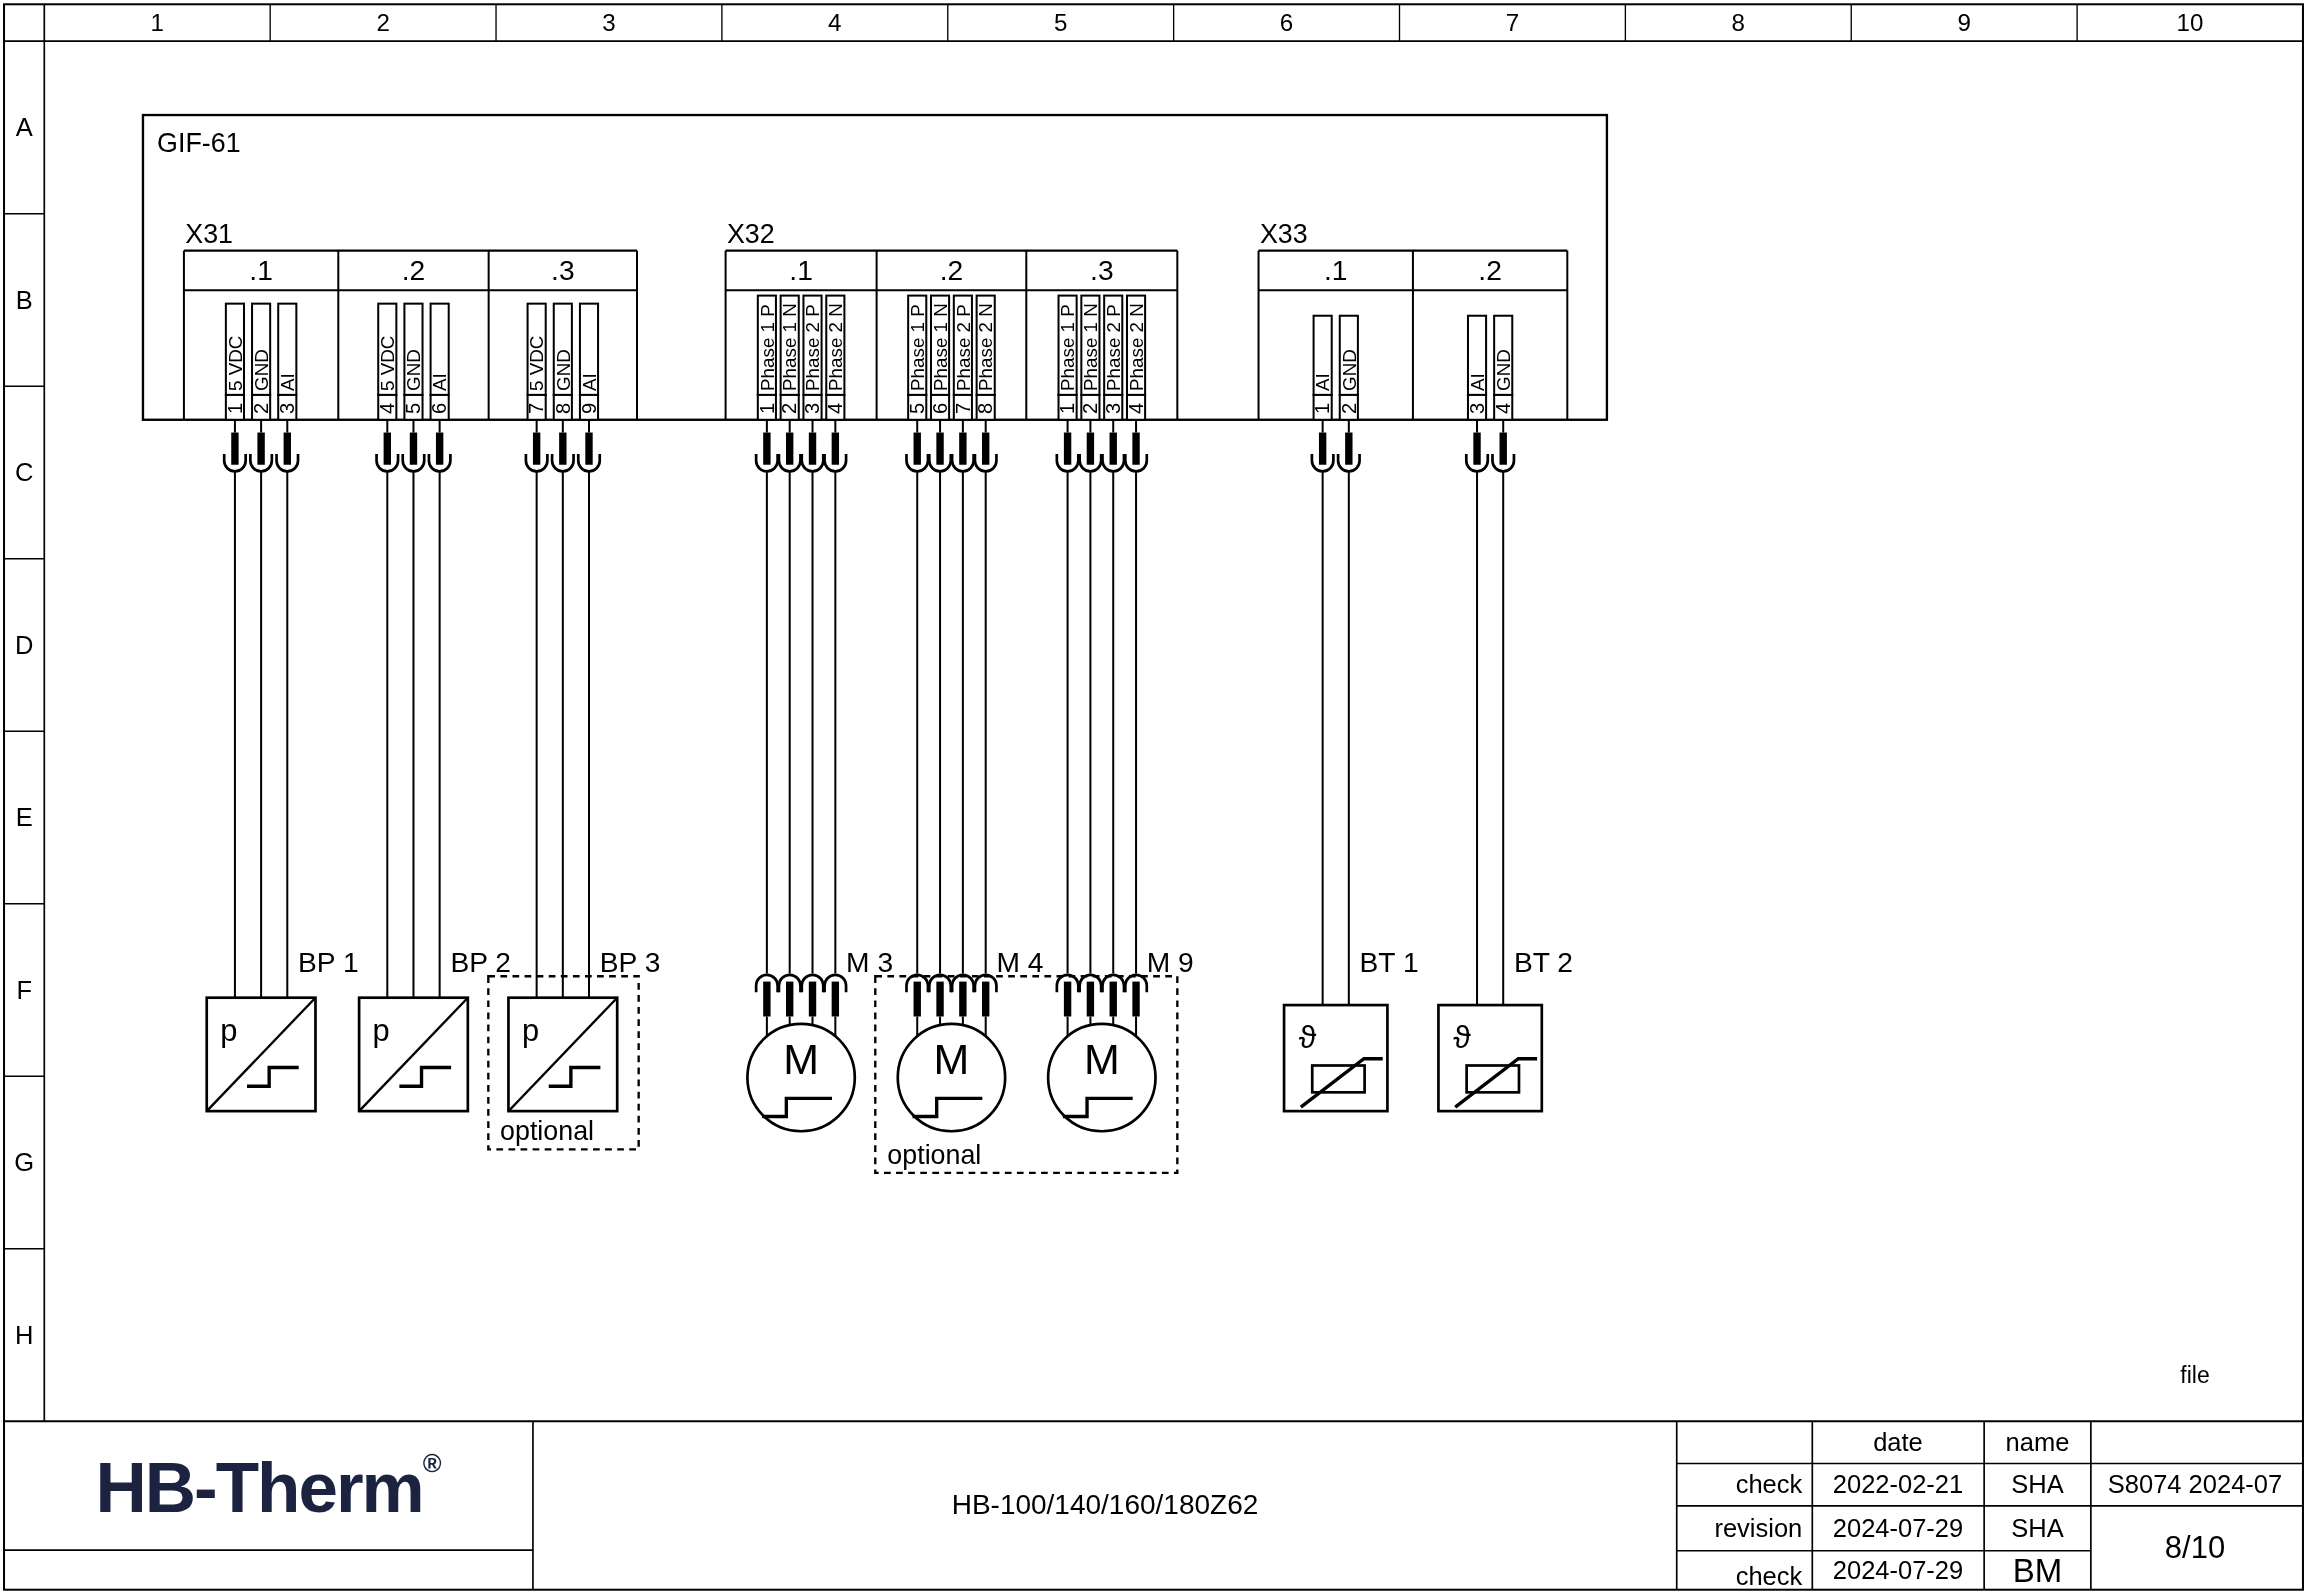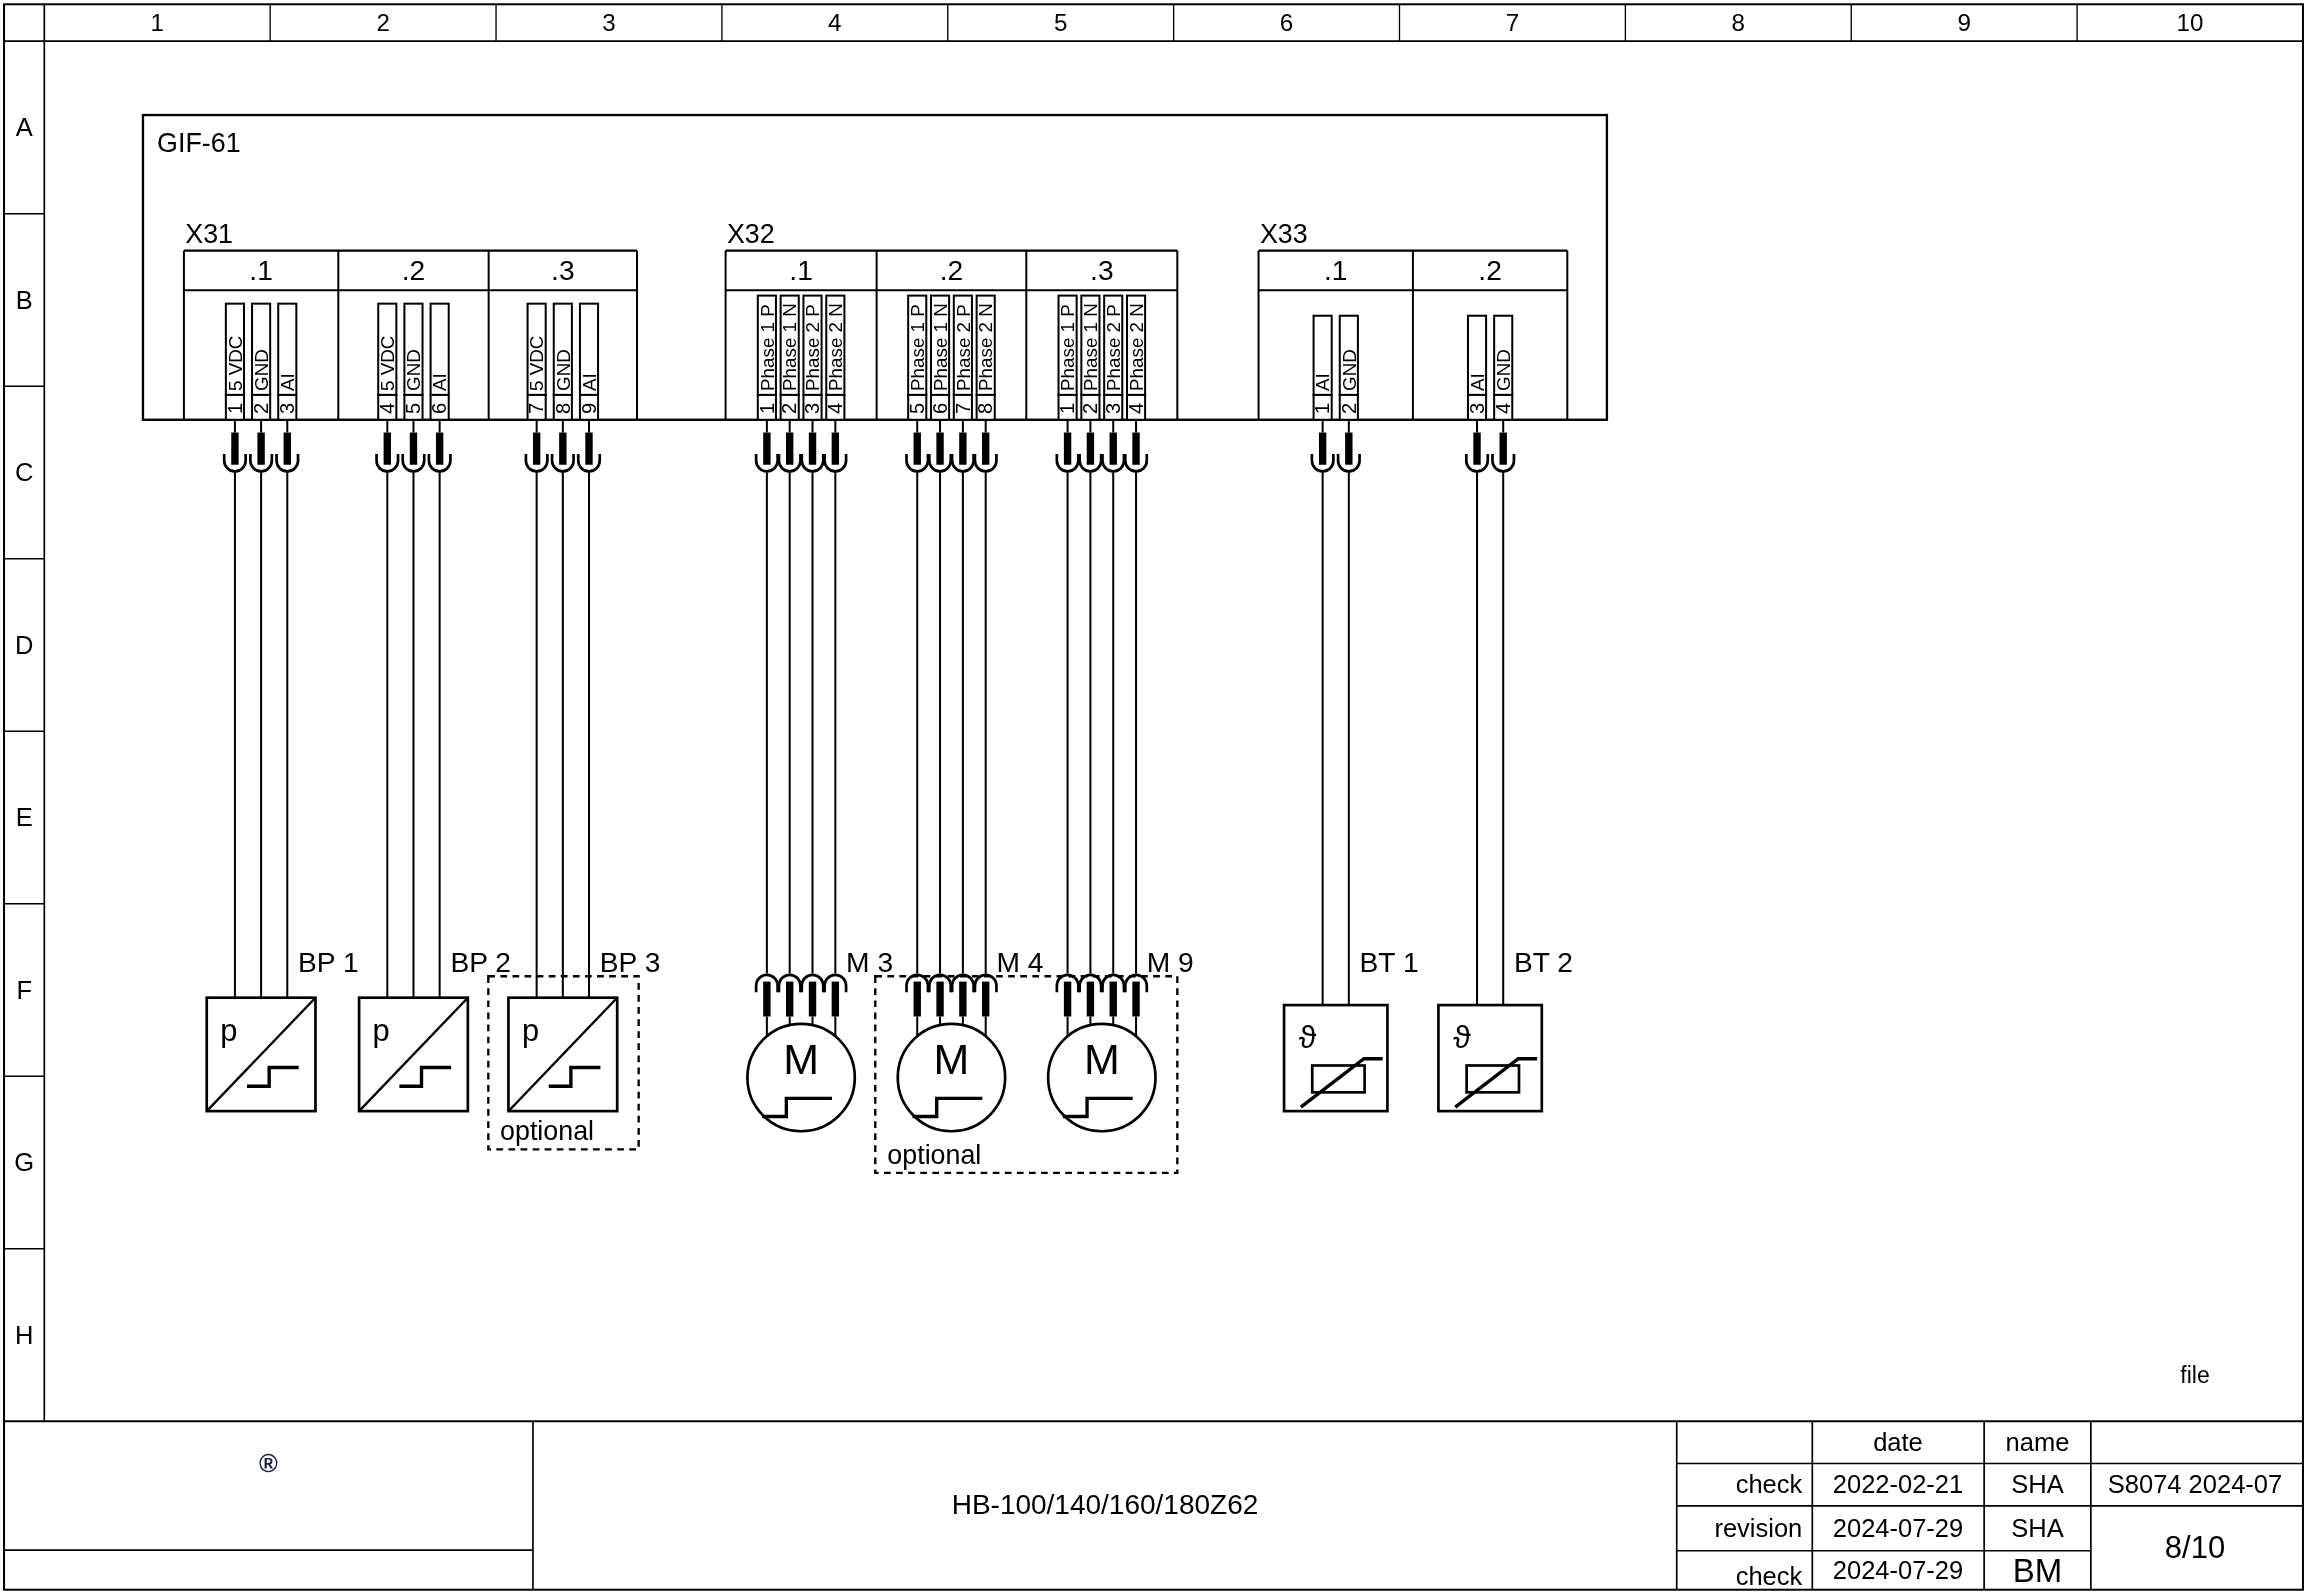--- a/index.html
+++ b/index.html
@@ -368,20 +368,21 @@
       <rect x="2185" y="1587" width="78" height="40" fill="#fff" stroke="#000" stroke-width="4"></rect>
       <path d="M 2168 1649 L 2262 1577 L 2290 1577" fill="none" stroke="#000" stroke-width="5"></path>
       <text x="2255.5" y="1447" font-size="42" fill="#000" text-anchor="start">BT 2</text>
       <rect x="727.5" y="1454" width="224" height="258" fill="none" stroke="#000" stroke-width="3.5" stroke-dasharray="10 8"></rect>
       <text x="745" y="1698" font-size="40" fill="#000" text-anchor="start">optional</text>
       <rect x="1304" y="1454" width="450" height="293" fill="none" stroke="#000" stroke-width="3.5" stroke-dasharray="10 8"></rect>
       <text x="1322" y="1734" font-size="40" fill="#000" text-anchor="start">optional</text>
     </svg>
 
   <div class="cell" style="left:4px;top:1424px;width:529px;height:126px;">
+    <span class="logo" style="color: rgb(27, 35, 64);">HB-Therm</span>
       <span class="reg" style="color: rgb(27, 35, 64);">®</span>
   </div>
   <div class="cell" style="left:533px;top:1421px;width:1144px;height:168px;font-size:28px;">HB-100/140/160/180Z62</div>
 
   <div class="cell" style="left:1812px;top:1421px;width:172px;height:42px;font-size:25.5px;">date</div>
   <div class="cell" style="left:1984px;top:1421px;width:107px;height:42px;font-size:25.5px;">name</div>
   <div class="cell" style="left:2091px;top:1354px;width:208px;height:42px;font-size:23px;">file</div>
 
   <div class="cell right" style="left:1681px;top:1463px;width:132px;height:42px;font-size:25.5px;">check</div>
   <div class="cell" style="left:1812px;top:1463px;width:172px;height:42px;font-size:25.5px;">2022-02-21</div>

